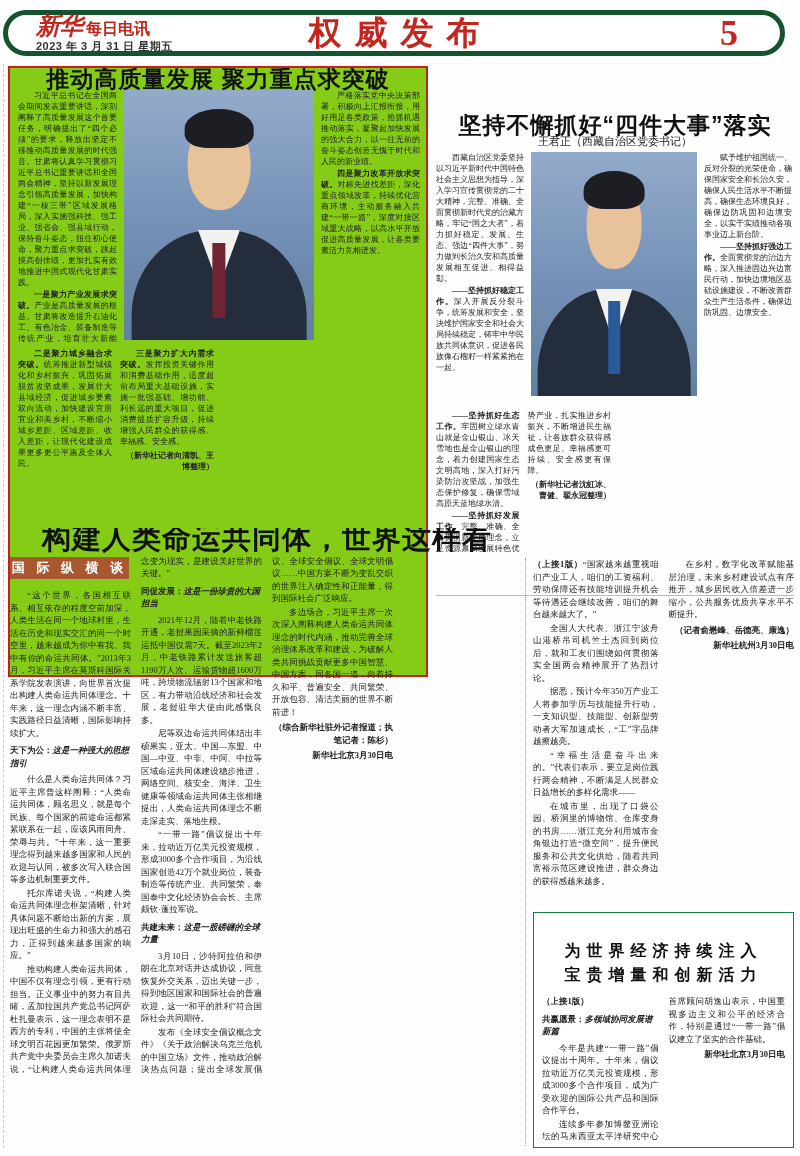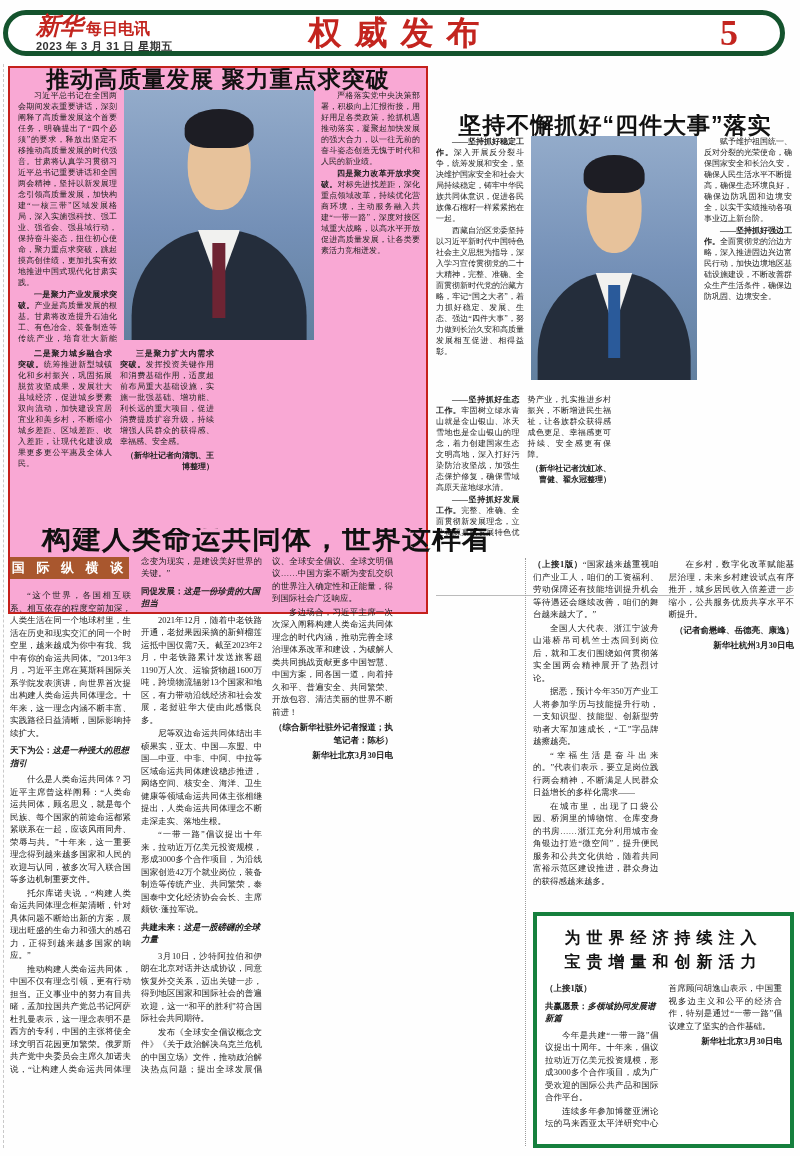--- a/index.html
+++ b/index.html
@@ -24,22 +24,22 @@
 
   
   .para{margin:0 0 1px;text-align:justify;text-indent:2em;}
   .para .lead{font-weight:bold;}
   .para.jump{text-indent:0;}
   .para.subhead{text-indent:0;text-align:left;font-weight:bold;margin:5px 0 4px;font-family:"Liberation Sans",sans-serif;}
   .para.subhead [data-item-text]{font-family:"DejaVu Serif",serif;font-style:italic;}
   .para.credit,.para.dateline{text-align:right;text-indent:0;font-weight:bold;margin-top:3px;}
 
   
-  .art-left{position:absolute;left:8px;top:66px;width:420px;height:548px;border:2px solid var(--box-red);
-            padding:4px 8px;background:#f9a8d4;font-size:8px;line-height:11px;overflow:hidden;}
+  .art-left{position:absolute;left:8px;top:66px;width:420px;height:611px;border:2px solid var(--box-red);
+            padding:4px 8px;background:#84cc16;font-size:8px;line-height:11px;overflow:hidden;}
   .art-right{position:absolute;left:436px;top:66px;width:358px;height:482px;padding:4px 0;
              border-bottom:1px solid #bbb;font-size:8px;line-height:11px;overflow:hidden;margin-top:48px;}
   .art-head{font-family:"Liberation Sans",sans-serif;font-size:23px;font-weight:bold;text-align:center;
             margin:2px 0 5px;letter-spacing:1px;color:#111;white-space:nowrap;}
   .byline{text-align:center;font-size:11px;margin:0 0 5px;color:#222;font-family:"DejaVu Serif",serif;}
   .row1{display:flex;gap:7px;height:252px;margin-top:2px;}
   .tcol{flex:0 0 auto;height:100%;overflow:hidden;}
   .art-left .tcol{width:99px;}
   .art-right .tcol{width:88px;}
   .row2{margin-top:6px;column-gap:8px;column-fill:auto;overflow:hidden;}
@@ -69,22 +69,22 @@
               letter-spacing:1px;margin:4px 0 2px;color:#111;white-space:nowrap;}
   .world-cols{column-count:4;column-gap:10px;column-fill:auto;height:532px;margin-top:10px;overflow:hidden;}
   .kicker{display:block;background:var(--kicker-bg);color:#fff;font-family:"Liberation Sans",sans-serif;
           font-weight:bold;font-size:13px;letter-spacing:4px;text-align:center;padding:5px 0;margin:2px 2px 10px 0;}
 
   
   .vsep{position:absolute;left:525px;top:558px;height:588px;width:0;border-left:1px dotted #9a9a9a;}
   .art-jump{position:absolute;left:533px;top:558px;width:261px;height:348px;overflow:hidden;
             font-size:8.5px;line-height:12.5px;}
   .jump-cols{column-count:2;column-gap:10px;column-fill:auto;height:344px;overflow:hidden;}
-  .art-econ{position:absolute;left:533px;top:912px;width:261px;height:236px;border:4px solid #15803d;
-            padding:8px 8px 6px;font-size:8.5px;line-height:12.5px;overflow:hidden;background:#fff;}
+  .art-econ{position:absolute;left:533px;top:912px;width:261px;height:236px;border:1px solid #15803d;
+            padding:24px 8px 6px;font-size:8.5px;line-height:12.5px;overflow:hidden;background:#fff;}
   .econ-head{font-family:"Liberation Sans",sans-serif;font-size:16px;line-height:24px;font-weight:bold;
              text-align:center;letter-spacing:6px;margin:2px 0 8px;color:#111;}
   .econ-cols{column-count:2;column-gap:10px;column-fill:auto;height:158px;overflow:hidden;}
 </style>
 </head>
 <body>
 
 <div class="sheet">
   <div class="edge-marks"></div>
 
@@ -122,25 +122,26 @@
     <div class="row2">
 
     <p class="para" data-item=""><span class="lead">二是聚力城乡融合求突破。</span><span data-item-text="">统筹推进新型城镇化和乡村振兴，巩固拓展脱贫攻坚成果，发展壮大县域经济，促进城乡要素双向流动，加快建设宜居宜业和美乡村，不断缩小城乡差距、区域差距、收入差距，让现代化建设成果更多更公平惠及全体人民。</span></p>
         <p class="para" data-item=""><span class="lead">三是聚力扩大内需求突破。</span><span data-item-text="">发挥投资关键作用和消费基础作用，适度超前布局重大基础设施，实施一批强基础、增功能、利长远的重大项目，促进消费提质扩容升级，持续增强人民群众的获得感、幸福感、安全感。</span></p>
         <p class="para credit" data-item=""><span class="lead"></span><span data-item-text="">（新华社记者向清凯、王博整理）</span></p>
       </div>
   </section>
 
   <section class="art-right">
     <h1 class="art-head">坚持不懈抓好“四件大事”落实</h1>
+    <div class="byline">王君正（西藏自治区党委书记）</div>
     <div class="row1">
       <div class="tcol">
 
-      <p class="para" data-item=""><span class="lead">——坚持抓好稳定工作。</span><span data-item-text="">深入开展反分裂斗争，统筹发展和安全，坚决维护国家安全和社会大局持续稳定，铸牢中华民族共同体意识，促进各民族像石榴籽一样紧紧抱在一起。</span></p>
-          <p class="para" data-item=""><span class="lead"></span><span data-item-text="">西藏自治区党委坚持以习近平新时代中国特色社会主义思想为指导，深入学习宣传贯彻党的二十大精神，完整、准确、全面贯彻新时代党的治藏方略，牢记“国之大者”，着力抓好稳定、发展、生态、强边“四件大事”，努力做到长治久安和高质量发展相互促进、相得益彰。</span></p>
+      <p class="para" data-item=""><span class="lead"></span><span data-item-text="">西藏自治区党委坚持以习近平新时代中国特色社会主义思想为指导，深入学习宣传贯彻党的二十大精神，完整、准确、全面贯彻新时代党的治藏方略，牢记“国之大者”，着力抓好稳定、发展、生态、强边“四件大事”，努力做到长治久安和高质量发展相互促进、相得益彰。</span></p>
+          <p class="para" data-item=""><span class="lead">——坚持抓好稳定工作。</span><span data-item-text="">深入开展反分裂斗争，统筹发展和安全，坚决维护国家安全和社会大局持续稳定，铸牢中华民族共同体意识，促进各民族像石榴籽一样紧紧抱在一起。</span></p>
         </div>
       <div class="photo photo-wang">
         <div class="p-head"></div>
         <div class="p-body"></div>
         <div class="p-tie"></div>
       </div>
       <div class="tcol">
 
       <p class="para" data-item=""><span class="lead"></span><span data-item-text="">赋予维护祖国统一、反对分裂的光荣使命，确保国家安全和长治久安，确保人民生活水平不断提高，确保生态环境良好，确保边防巩固和边境安全，以实干实绩推动各项事业迈上新台阶。</span></p>
           <p class="para" data-item=""><span class="lead">——坚持抓好强边工作。</span><span data-item-text="">全面贯彻党的治边方略，深入推进固边兴边富民行动，加快边境地区基础设施建设，不断改善群众生产生活条件，确保边防巩固、边境安全。</span></p>

